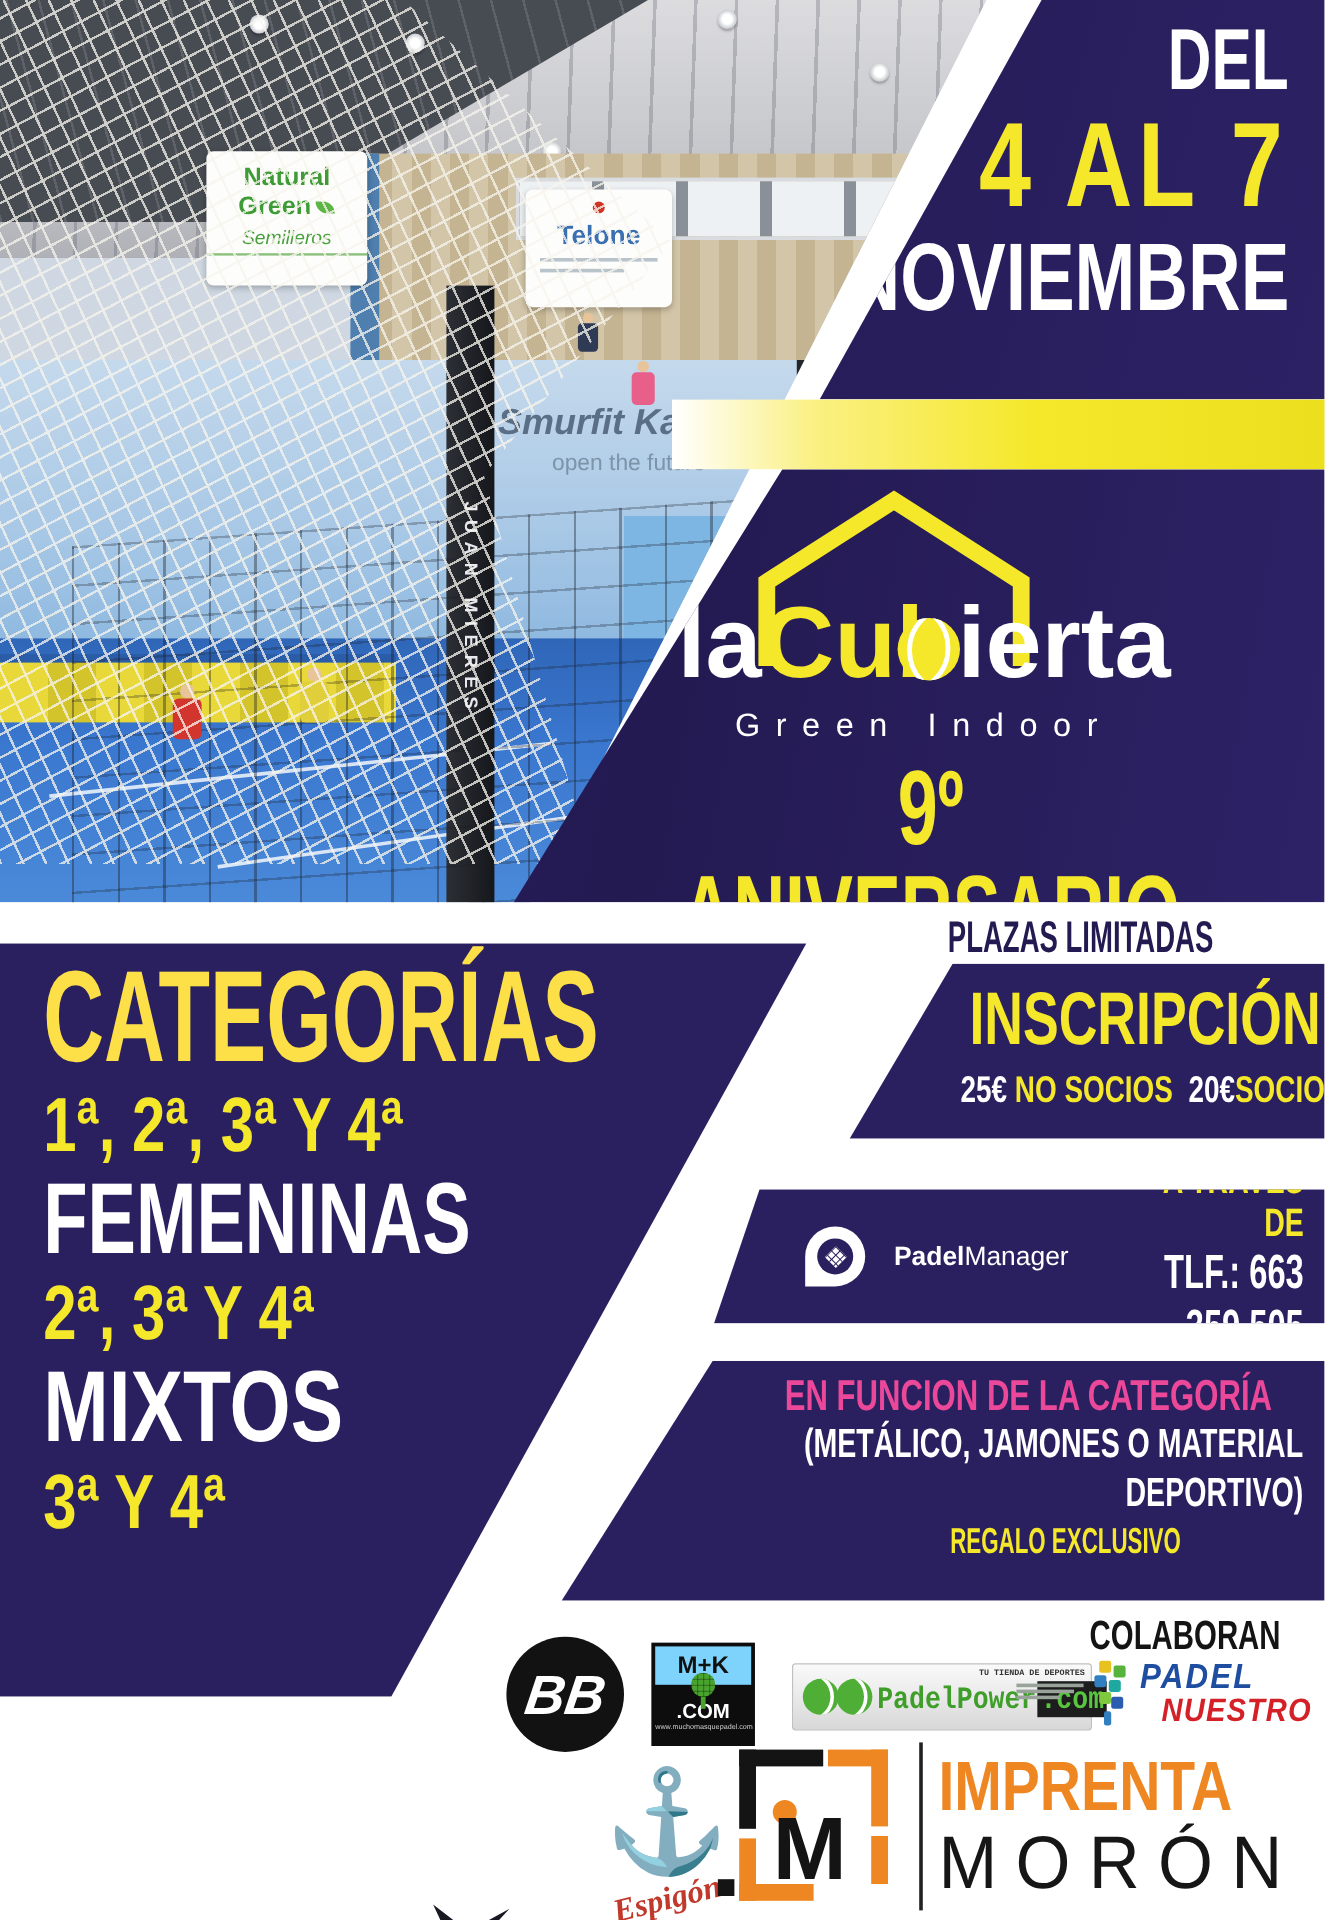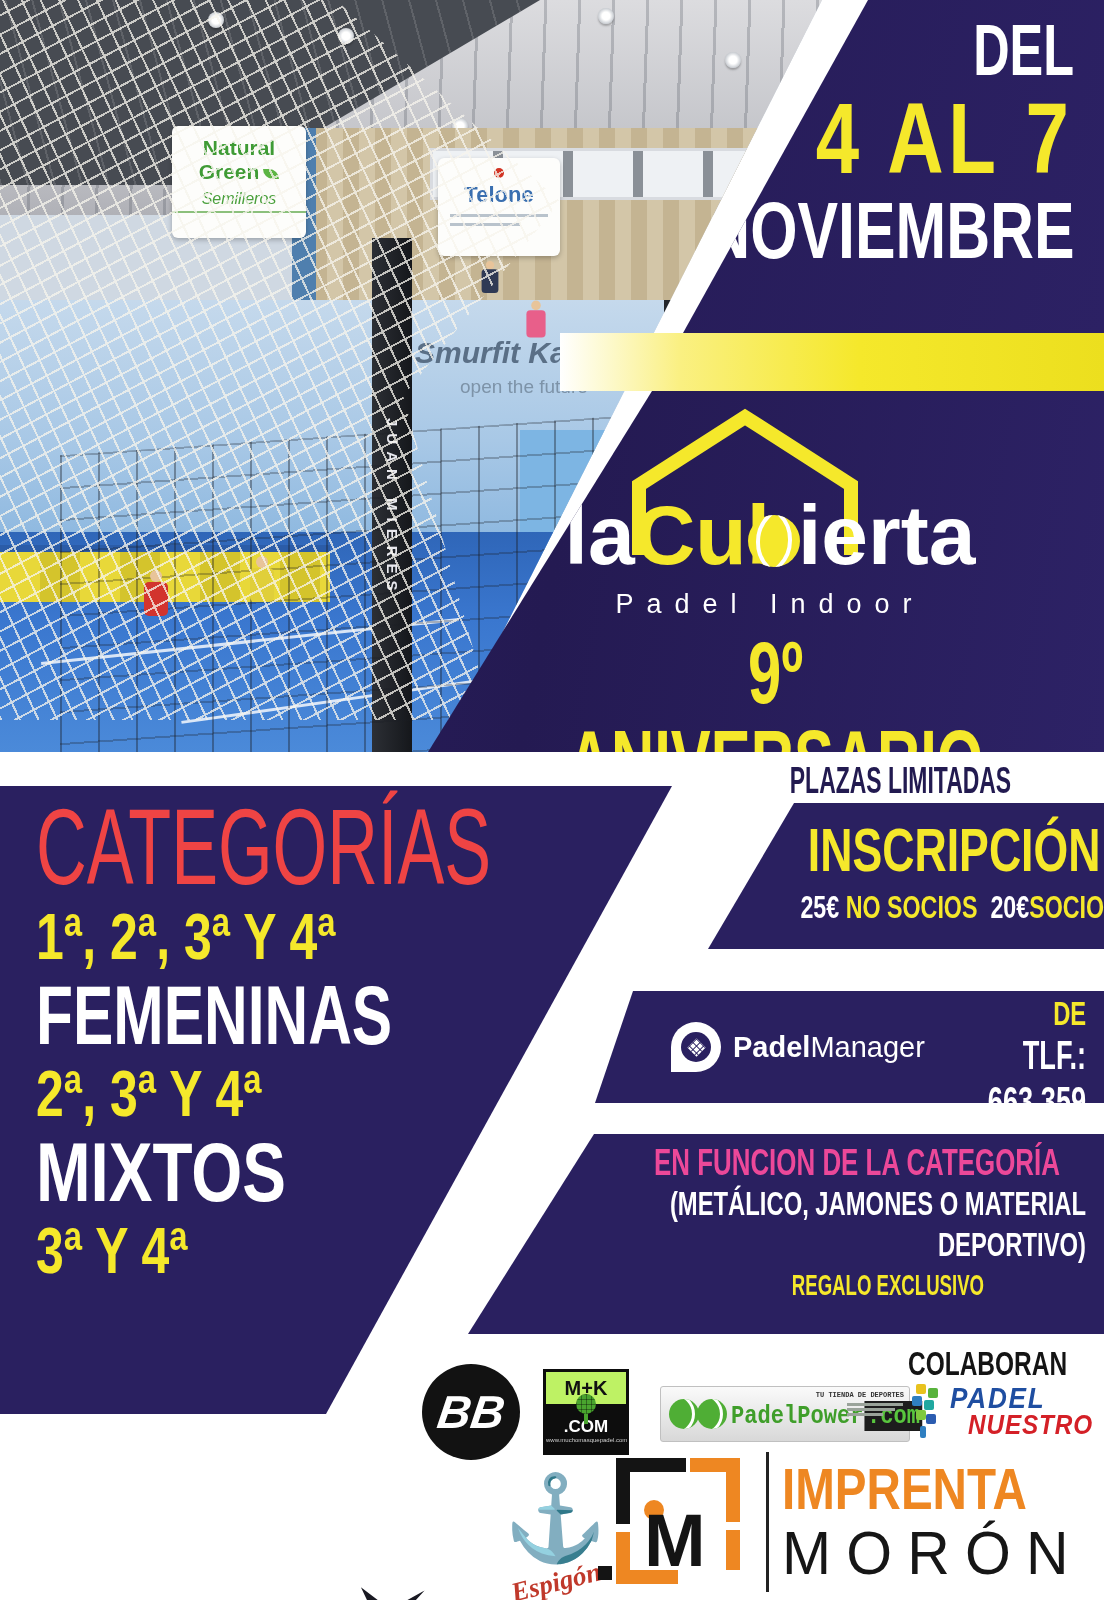--- a/index.html
+++ b/index.html
@@ -84,21 +84,21 @@
     border:4px solid #ffffff;border-radius:50%;}
   .brand-ball:after{content:'';position:absolute;right:-60%;bottom:-25%;width:130%;height:130%;
     border:4px solid #ffffff;border-radius:50%;}
   .brand-sub{position:absolute;left:0;top:188px;width:600px;color:#ffffff;font-size:27px;letter-spacing:13px;}
   .brand-anniv{position:absolute;left:0;top:228px;width:600px;color:#f5e82b;font-size:88px;font-weight:800;line-height:1;}
 
   
   .cats{position:absolute;left:0;top:786px;width:720px;height:628px;
     clip-path:polygon(0 0,672px 0,326px 628px,0 628px);background:#2a2060;
     padding:6px 0 0 36px;box-sizing:border-box;}
-  .cat-title{color:#ef4444;font-size:108px;font-weight:400;line-height:1.02;}
+  .cat-title{color:#fde047;font-size:108px;font-weight:700;line-height:1.02;}
   .cat-label{color:#ffffff;font-size:84px;font-weight:800;line-height:1.02;margin-top:2px;}
   .cat-levels{color:#f5e82b;font-size:64px;font-weight:800;line-height:1.05;margin-top:2px;}
   .cuadro{position:absolute;left:0;top:1444px;width:292px;height:119px;
     clip-path:polygon(0 0,286px 0,220px 119px,0 119px);background:#2a2060;
     padding:16px 0 0 34px;box-sizing:border-box;}
   .cuadro-line1{color:#ffffff;font-size:31px;font-weight:800;line-height:1.25;}
   .cuadro-line2{color:#f5e82b;font-size:31px;font-weight:800;line-height:1.25;}
 
   
   .plazas{position:absolute;left:710px;top:760px;width:380px;text-align:center;
@@ -112,42 +112,42 @@
   .atraves{position:absolute;left:575px;top:991px;width:529px;height:112px;
     clip-path:polygon(58px 0,529px 0,529px 112px,20px 112px);background:#2a2060;
     display:flex;align-items:center;box-sizing:border-box;padding:0 18px 0 96px;}
   .pm-pin{width:50px;height:50px;background:#ffffff;border-radius:50% 50% 50% 0;
     display:flex;align-items:center;justify-content:center;flex:0 0 auto;}
   .pm-pin-inner{width:30px;height:30px;border-radius:50%;background:#2a2060;
     display:flex;align-items:center;justify-content:center;}
   .pm-pin-ball{width:13px;height:13px;background:#ffffff;transform:rotate(45deg);
     background-image:linear-gradient(#2a2060 1px,rgba(0,0,0,0) 1px),linear-gradient(90deg,#2a2060 1px,rgba(0,0,0,0) 1px);
     background-size:5px 5px;}
-  .pm-word{color:#ffffff;font-size:29px;margin-left:12px;flex:0 0 auto;}
+  .pm-word{color:#ffffff;font-size:22px;margin-left:24px;flex:0 0 auto;}
   .pm-bold{font-weight:700;} .pm-reg{font-weight:400;}
   .at-right{margin-left:auto;text-align:right;}
   .at-via{color:#f5e82b;font-size:33px;font-weight:800;line-height:1.1;}
   .at-phone{color:#ffffff;font-size:40px;font-weight:800;line-height:1.15;}
   .premios{position:absolute;left:468px;top:1134px;width:636px;height:200px;
     clip-path:polygon(126px 0,636px 0,636px 200px,0 200px);background:#2a2060;
     text-align:right;padding:8px 16px 0 0;box-sizing:border-box;}
   .pr-title{color:#f5e82b;font-size:66px;font-weight:800;line-height:1.05;margin-right:40px;}
   .pr-sub{color:#ec4899;font-size:36px;font-weight:800;line-height:1.15;margin-right:28px;}
   .pr-detail{color:#ffffff;font-size:34px;font-weight:800;line-height:1.2;margin-right:2px;}
   .pr-gift{color:#f5e82b;font-size:30px;font-weight:800;line-height:1.3;margin-right:104px;}
 
   
   .colaboran{position:absolute;left:908px;top:1344px;width:196px;color:#141414;
     font-size:34px;font-weight:800;}
   .sp-bb{position:absolute;left:422px;top:1364px;width:98px;height:96px;border-radius:50%;
     background:#121212;display:flex;align-items:center;justify-content:center;}
   .sp-bb span{color:#ffffff;font-size:46px;font-weight:800;font-style:italic;transform:skewX(-8deg);}
   .sp-mk{position:absolute;left:543px;top:1369px;width:86px;height:86px;background:#0d0d0d;
     border:3px solid #0d0d0d;box-sizing:border-box;text-align:center;}
-  .mk-top{background:#bef264;height:32px;font-size:20px;font-weight:800;color:#111;line-height:32px;}
+  .mk-top{background:#7dd3fc;height:32px;font-size:20px;font-weight:800;color:#111;line-height:32px;}
   .mk-racket{position:absolute;left:50%;top:22px;transform:translateX(-50%);width:20px;height:30px;}
   .mk-racket .rh{width:20px;height:20px;border-radius:50%;background:#49a42e;
     background-image:linear-gradient(rgba(0,0,0,.35) 1px,rgba(0,0,0,0) 1px),linear-gradient(90deg,rgba(0,0,0,.35) 1px,rgba(0,0,0,0) 1px);
     background-size:5px 5px;}
   .mk-racket .rs{width:4px;height:10px;background:#49a42e;margin:0 auto;}
   .mk-com{color:#ffffff;font-size:17px;font-weight:800;margin-top:14px;line-height:1;}
   .mk-url{color:#cfcfcf;font-size:6px;line-height:10px;}
   .sp-pp{position:absolute;left:660px;top:1386px;width:248px;height:54px;border:1px solid #c0c0c0;
     background:linear-gradient(180deg,#fafafa,#d8d8d8);border-radius:3px;font-family:Liberation Mono, monospace;}
   .pp-ball{position:absolute;width:30px;height:30px;border-radius:50%;background:#4fae35;overflow:hidden;}
@@ -249,21 +249,21 @@
 
   <div class="yellow-band"></div>
 
   <div class="navy-logo">
     <div class="brand-inner">
       <svg class="brand-house" width="240" height="150" viewBox="0 0 240 150">
         <polyline points="14,148 14,78 120,10 226,78 226,148" fill="none" stroke="#f5e82b" stroke-width="14"></polyline>
       </svg>
       <div class="brand-line"><span class="brand-white">la</span><span class="brand-yellow">Cub</span><span class="brand-white">ierta</span></div>
       <div class="brand-ball"></div>
-      <div class="brand-sub">Padel Indoor</div>
+      <div class="brand-sub">Green Indoor</div>
       <div class="brand-anniv"><span class="cond o-center" style="--sx:.68">9º ANIVERSARIO</span></div>
     </div>
   </div>
 
   <div class="cats">
     <div class="cat-title"><span class="cond o-left" style="--sx:.65">CATEGORÍAS</span></div>
     <div class="cat-levels"><span class="cond o-left" style="--sx:.78">1ª, 2ª, 3ª Y 4ª</span></div>
     <div class="cat-label"><span class="cond o-left" style="--sx:.72">FEMENINAS</span></div>
     <div class="cat-levels"><span class="cond o-left" style="--sx:.78">2ª, 3ª Y 4ª</span></div>
     <div class="cat-label"><span class="cond o-left" style="--sx:.78">MIXTOS</span></div>

